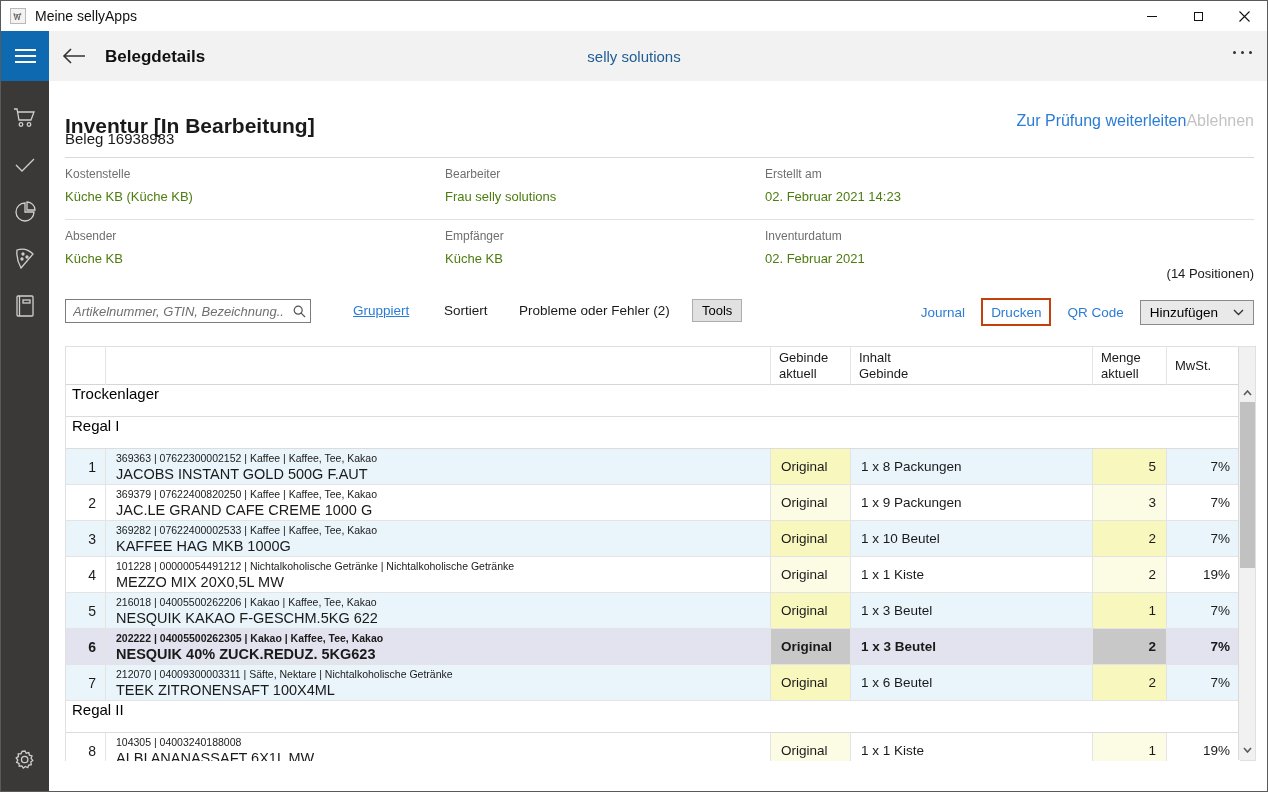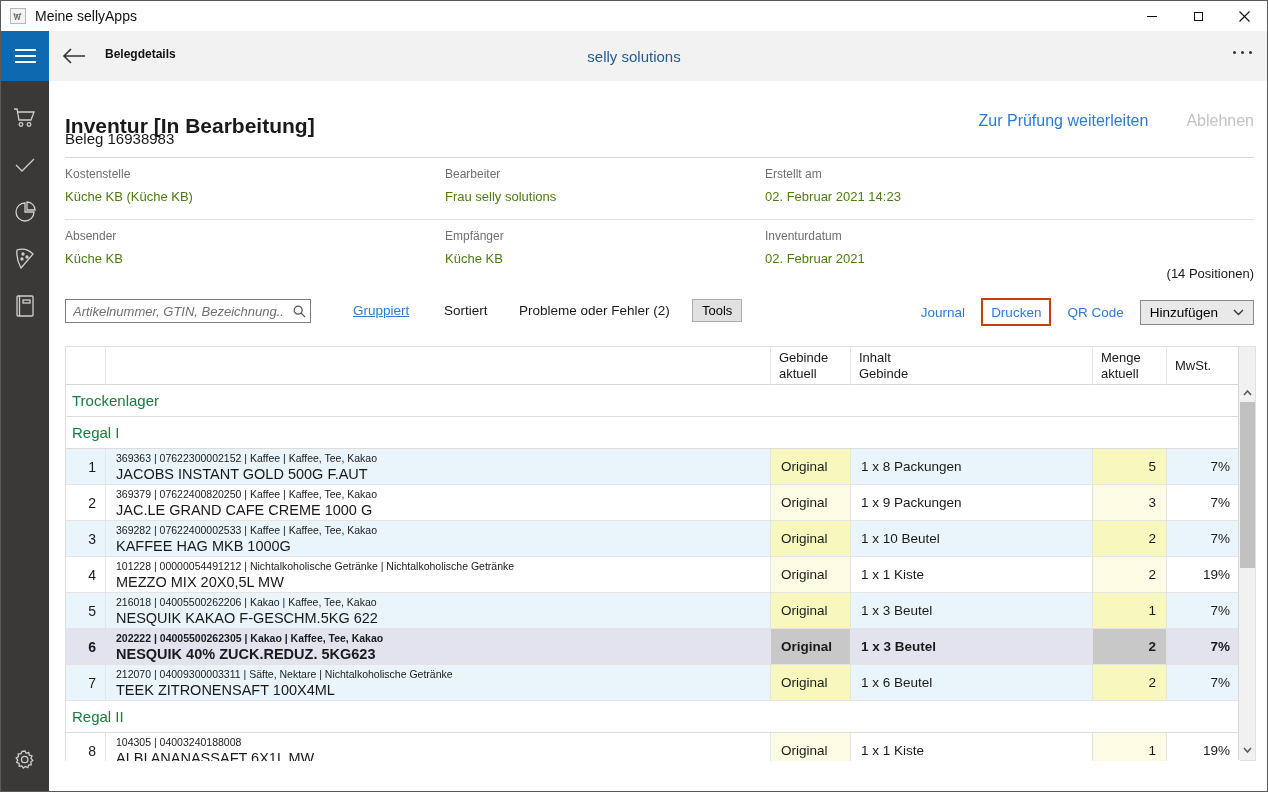--- a/index.html
+++ b/index.html
@@ -14,35 +14,35 @@
   .app-icon { width:16px; height:16px; margin-left:9px; border:1px solid #b9b9b9; background:#f3f3f3; display:flex; align-items:center; justify-content:center; }
   .titlebar-text { font-size:14px; margin-left:9px; color:#111; flex:1; }
   .winbtn { width:46px; height:30px; display:flex; align-items:center; justify-content:center; }
   .glyph-min { width:10px; height:1px; background:#111; display:block; }
   .glyph-max { width:9px; height:9px; border:1px solid #111; display:block; }
   
   .navbar { position:absolute; top:30px; left:0; right:0; height:50px; background:#f2f2f2; }
   .hamburger-block { position:absolute; left:0; top:0; width:48px; height:50px; background:#0f69b1; display:flex; flex-direction:column; align-items:center; justify-content:center; gap:4px; cursor:pointer; }
   .hamburger-block span { width:21px; height:2px; background:#fff; display:block; }
   .back-arrow { position:absolute; left:59px; top:11px; width:28px; height:28px; display:flex; align-items:center; justify-content:center; }
-  .nav-title { position:absolute; left:104px; top:16px; font-size:12px; font-weight:bold; color:#111; }
+  .nav-title { position:absolute; left:104px; top:16px; font-size:17px; font-weight:bold; color:#111; }
   .nav-center { position:absolute; left:0; right:0; top:17px; text-align:center; font-size:15px; color:#1f5c94; }
   .more-dots { position:absolute; right:15px; top:20px; display:flex; gap:5px; }
   .more-dots i { width:3px; height:3px; background:#333; border-radius:50%; }
   
   .sidebar { position:absolute; top:80px; left:0; bottom:0; width:48px; background:#3a3938; display:flex; flex-direction:column; align-items:center; }
   .side-icon { width:48px; height:47px; display:flex; align-items:center; justify-content:center; cursor:pointer; }
   .side-icon svg { stroke:#cfcfcd; fill:none; stroke-width:1.3; }
   .side-icon.first { margin-top:13px; }
   .side-icon.gear { margin-top:auto; margin-bottom:9px; }
   
   .main { position:absolute; left:48px; top:80px; right:0; bottom:0; background:#fff; }
   .doc-title { position:absolute; left:16px; top:33px; font-size:21px; font-weight:bold; }
   .doc-subtitle { position:absolute; left:16px; top:49px; font-size:15px; }
-  .doc-actions { position:absolute; right:13px; top:31px; display:flex; gap:38px; font-size:16px;justify-content:center; }
+  .doc-actions { position:absolute; right:13px; top:31px; display:flex; font-size:16px;justify-content:center; }
   .action-link { color:#2b7cd6; cursor:pointer; }
   .action-link.disabled { color:#c3c3c3; cursor:default; }
   .divider-1 { position:absolute; left:16px; right:13px; top:76px; border-top:1px solid #d9d9d9; }
   .meta-grid { position:absolute; left:16px; right:13px; top:86px; display:grid; grid-template-columns:380px 320px 1fr; }
   .meta-grid.row2 { top:148px; }
   .meta-label { font-size:12px; color:#6f6f6f; margin-bottom:8px; }
   .meta-value { font-size:13px; color:#4d7c0f; }
   .divider-2 { position:absolute; left:16px; right:13px; top:138px; border-top:1px solid #e0e0e0; }
   .positions { position:absolute; right:13px; top:185px; font-size:13px; }
   
@@ -59,21 +59,21 @@
   .tools-btn { position:absolute; left:643px; top:1px; height:23px; padding:4px 9px; background:#e1e1e1; border:1px solid #adadad; font-size:13px; display:flex; align-items:center; cursor:pointer; }
   .right-cluster { position:absolute; right:13px; top:0; height:28px; display:flex; align-items:center; gap:16px; }
   .rc-link { color:#2b7cd6; font-size:13.5px; cursor:pointer; }
   .drucken-box { border:2px solid #c2410c; padding:3px 8px; }
   .add-btn { height:25px; padding:0 9px; background:#e9e9e9; border:1px solid #8a8a8a; font-size:13.5px; display:flex; align-items:center; gap:15px; cursor:pointer; }
   
   .table { position:absolute; left:16px; top:265px; width:1191px; height:415px; border:1px solid #e0e0e0; }
   .thead { display:grid; grid-template-columns:40px 665px 80px 242px 74px 73px; height:38px; border-bottom:1px solid #d6d6d6; background:#fff; }
   .th { font-size:13px; line-height:16px; padding:3px 8px; white-space:pre-line; border-right:1px solid #e4e4e4; display:flex; flex-direction:column; justify-content:center; }
   .tbody { position:absolute; left:0; top:38px; width:1174px; height:376px; overflow:hidden; }
-  .grow { height:32px; display:flex; align-items:center; padding-left:6px; font-size:15px; color:#15803d; border-bottom:1px solid #dcdcdc; background:#fff; cursor:pointer; }
+  .grow { height:32px; display:flex; align-items:flex-start; padding-left:6px; font-size:15px; color:#000000; border-bottom:1px solid #dcdcdc; background:#fff; cursor:pointer; }
   .trow { display:grid; grid-template-columns:40px 665px 80px 242px 74px 73px; height:36px; border-bottom:1px solid #e4e4e4; cursor:pointer; }
   .trow > div { border-right:1px solid #e4e4e4; }
   .td-num { display:flex; align-items:center; justify-content:flex-end; padding-right:9px; font-size:14px; }
   .td-desc { padding:3px 0 0 10px; overflow:hidden; }
   .td-info { font-size:10.5px; line-height:13px; white-space:nowrap; }
   .td-name { font-size:14.5px; line-height:19px; white-space:nowrap; }
   .td-cell { display:flex; align-items:center; padding-left:10px; font-size:13.5px; }
   .td-right { justify-content:flex-end; padding-right:10px; padding-left:0; }
   .trow.alt { background:#e9f5fb; }
   .trow.plain { background:#fff; }

